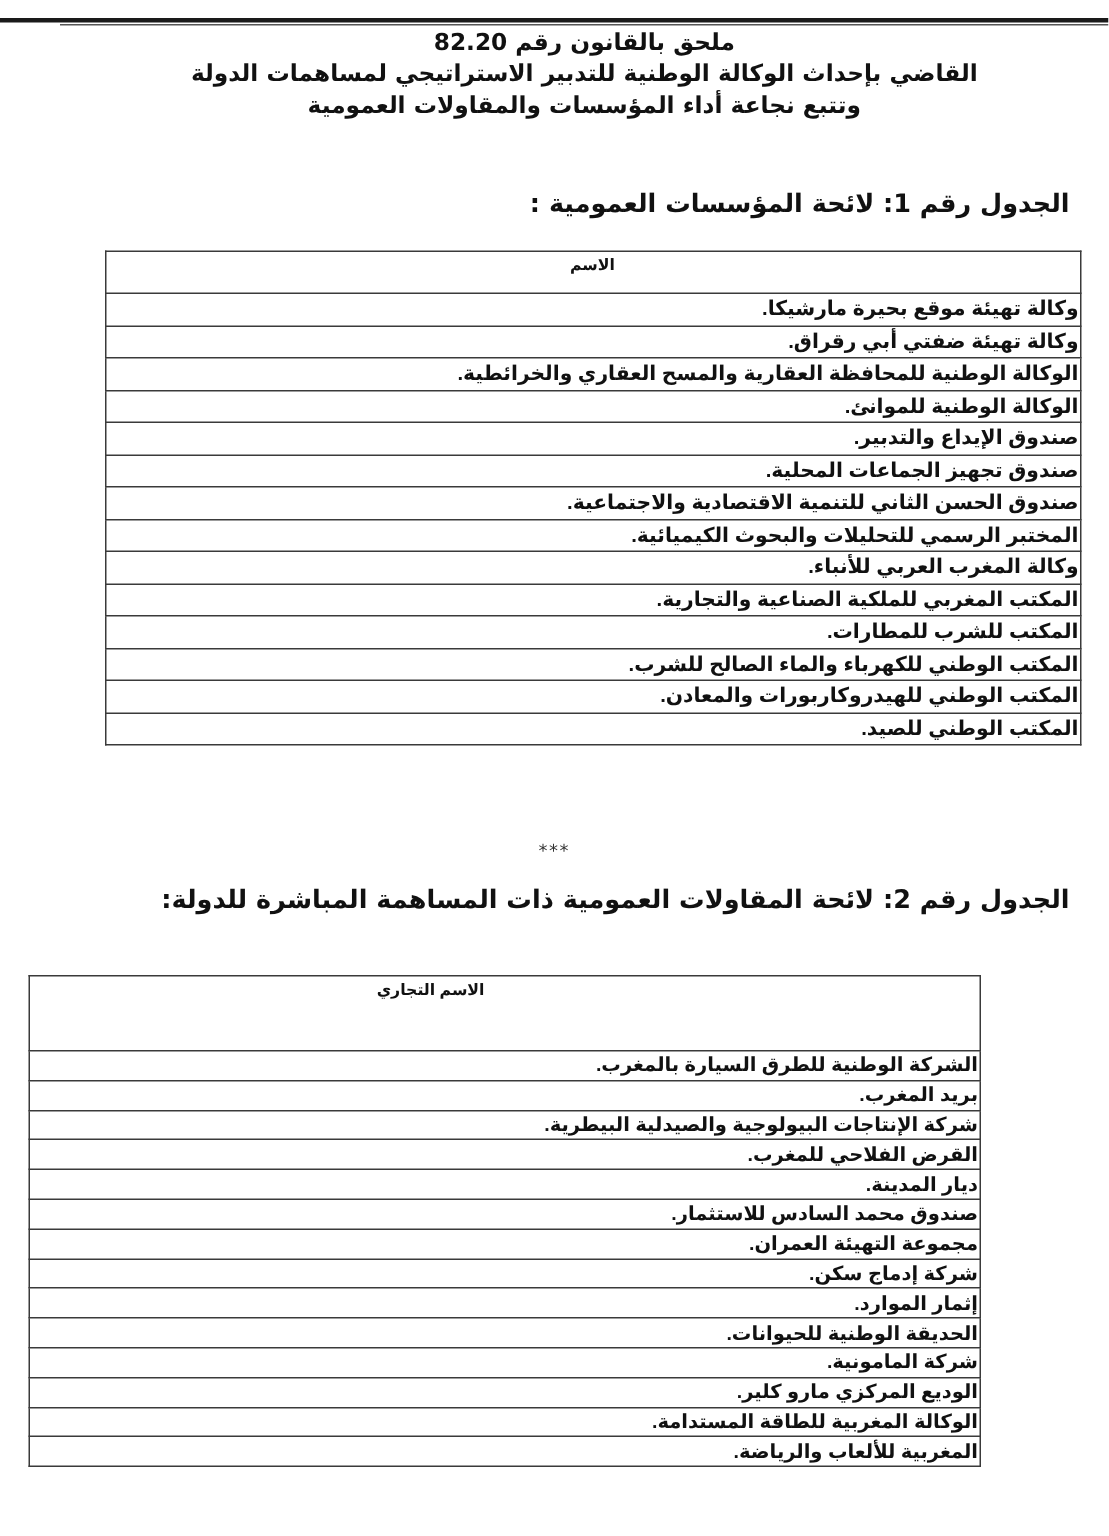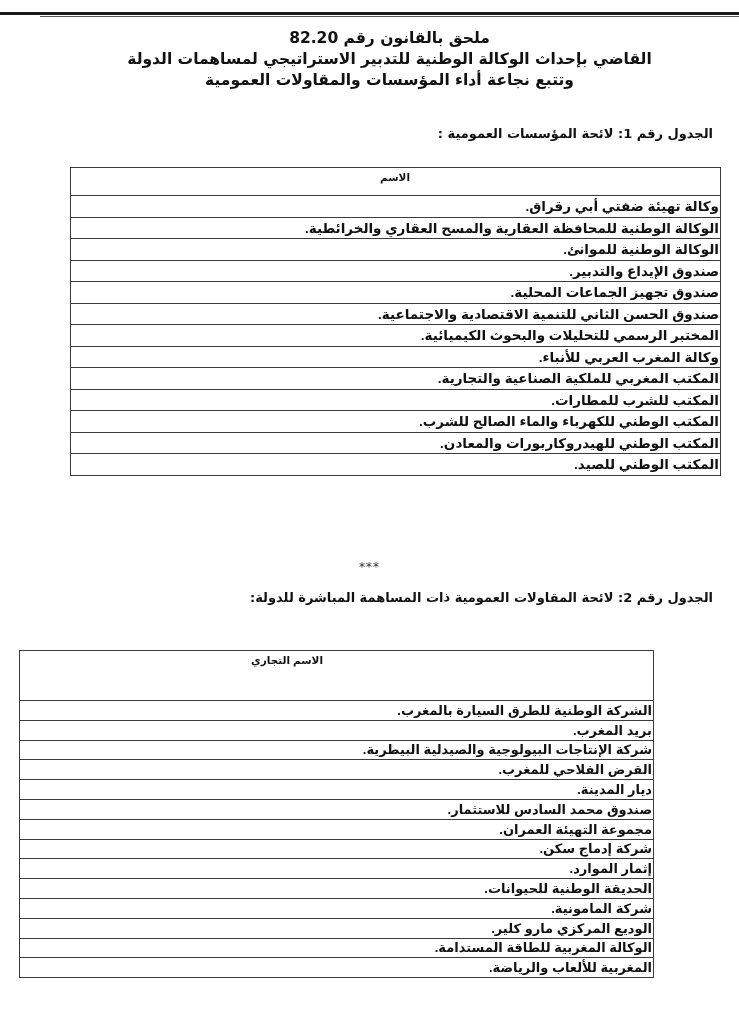--- a/index.html
+++ b/index.html
@@ -28,36 +28,36 @@
       left: 40px;
       right: 0;
       top: 16px;
       height: 1px;
       background: #555555;
     }
     .title-block {
       position: absolute;
       left: 0;
       right: 0;
-      top: 28px;
+      top: 18px;
       text-align: center;
       font-weight: bold;
       font-size: 15.5px;
       line-height: 21px;
       margin-left: 40px;
     }
     .title-line {
       display: block;
       white-space: nowrap;
     }
     .section-heading {
       position: absolute;
       right: 26px;
       font-weight: bold;
-      font-size: 13px;
+      font-size: 17px;
       white-space: nowrap;
     }
     #heading-1 { top: 126px; }
     #heading-2 { top: 590px; }
     .separator {
       position: absolute;
       left: 0;
       right: 0;
       top: 560px;
       text-align: center;
@@ -115,20 +115,23 @@
 </div>
 
 <div id="heading-1" class="section-heading">الجدول رقم 1: لائحة المؤسسات العمومية :</div>
 
 <table id="table-1" class="list">
   <tbody>
       <tr>
     <td class="header-cell">الاسم</td>
   </tr>
   <tr>
+        <td class="row-cell">وكالة تهيئة موقع بحيرة مارشيكا.</td>
+      </tr>
+  <tr>
         <td class="row-cell">وكالة تهيئة ضفتي أبي رقراق.</td>
       </tr>
   <tr>
         <td class="row-cell">الوكالة الوطنية للمحافظة العقارية والمسح العقاري والخرائطية.</td>
       </tr>
   <tr>
         <td class="row-cell">الوكالة الوطنية للموانئ.</td>
       </tr>
   <tr>
         <td class="row-cell">صندوق الإيداع والتدبير.</td>

